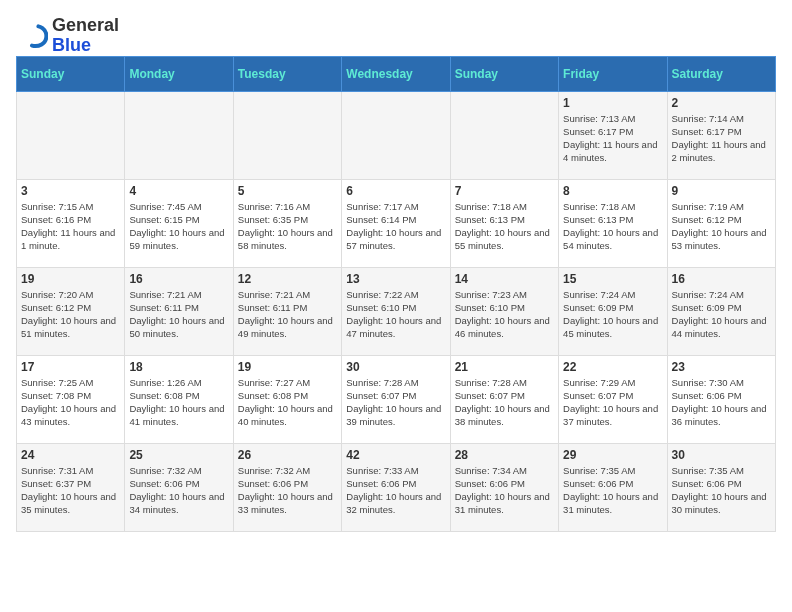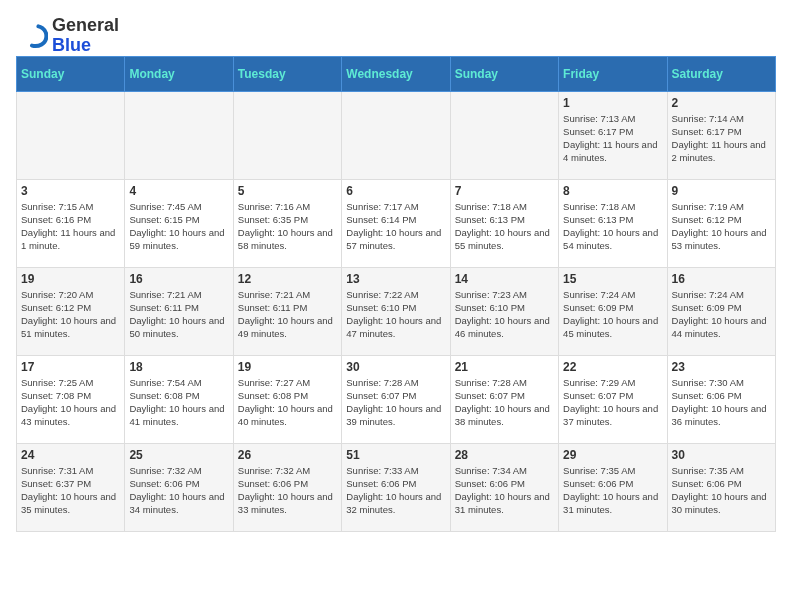--- a/index.html
+++ b/index.html
@@ -242,21 +242,21 @@
       <tr>
         <td>
           <span class="day-num">17</span>
           <div class="day-info">Sunrise: 7:25 AM
 Sunset: 7:08 PM
 Daylight: 10 hours
 and 43 minutes.</div>
         </td>
         <td>
           <span class="day-num">18</span>
-          <div class="day-info">Sunrise: 7:54 AM
+          <div class="day-info">Sunrise: 1:26 AM
 Sunset: 6:08 PM
 Daylight: 10 hours
 and 41 minutes.</div>
         </td>
         <td>
           <span class="day-num">19</span>
           <div class="day-info">Sunrise: 7:27 AM
 Sunset: 6:08 PM
 Daylight: 10 hours
 and 40 minutes.</div>
@@ -306,21 +306,21 @@
 and 34 minutes.</div>
         </td>
         <td>
           <span class="day-num">26</span>
           <div class="day-info">Sunrise: 7:32 AM
 Sunset: 6:06 PM
 Daylight: 10 hours
 and 33 minutes.</div>
         </td>
         <td>
-          <span class="day-num">51</span>
+          <span class="day-num">42</span>
           <div class="day-info">Sunrise: 7:33 AM
 Sunset: 6:06 PM
 Daylight: 10 hours
 and 32 minutes.</div>
         </td>
         <td>
           <span class="day-num">28</span>
           <div class="day-info">Sunrise: 7:34 AM
 Sunset: 6:06 PM
 Daylight: 10 hours

